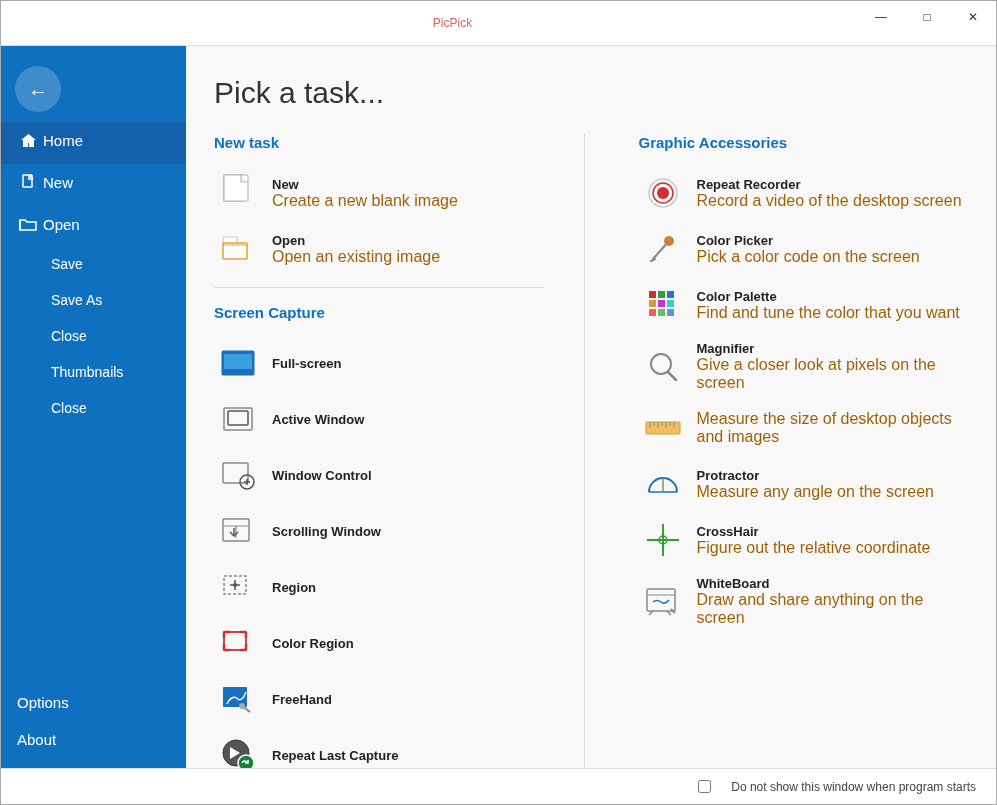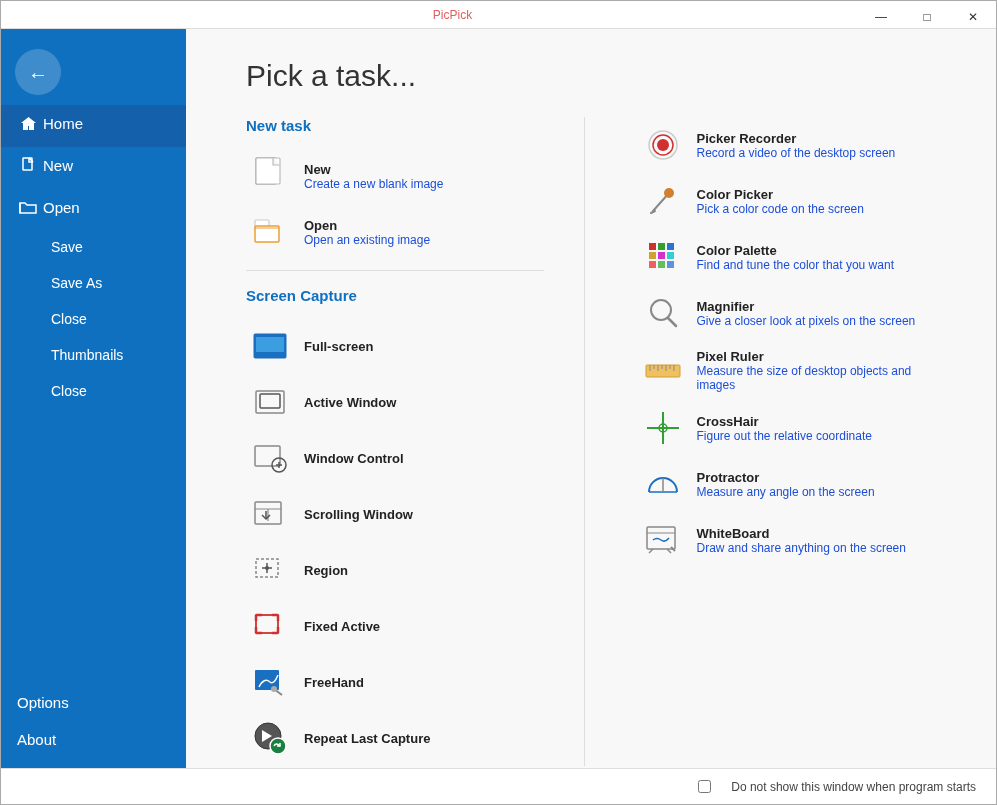--- a/index.html
+++ b/index.html
@@ -15,21 +15,21 @@
       width: 997px;
       height: 805px;
       background: #f0f0f0;
       border: 1px solid #aaa;
       box-shadow: 0 4px 20px rgba(0,0,0,0.3);
       display: flex;
       flex-direction: column;
       overflow: hidden;
     }
     .title-bar {
-      height: 28px;
+      height: 45px;
       background: #fff;
       display: flex;
       align-items: center;
       justify-content: space-between;
       padding: 0 0 0 0;
       border-bottom: 1px solid #ddd;
       flex-shrink: 0;
     }
     .title-bar-title {
       flex: 1;
@@ -96,21 +96,21 @@
     }
     .sidebar-item-indent {
       padding-left: 50px;
       font-size: 14px;
     }
     
     .content {
       flex: 1;
       background: #f8f8f8;
       overflow-y: auto;
-      padding: 30px 60px;
+      padding: 30px 28px;
     }
     .page-title {
       font-size: 30px;
       font-weight: 300;
       color: #333;
       margin-bottom: 24px;
     }
     .content-columns {
       display: flex;
       gap: 14px;
@@ -148,22 +148,22 @@
       display: flex;
       align-items: center;
       justify-content: center;
     }
     .task-text .task-name {
       font-size: 13px;
       font-weight: 600;
       color: #222;
     }
     .task-text .task-desc {
-      font-size: 12px;
-      color: #1d4ed8;
+      font-size: 16px;
+      color: #a16207;
     }
     .section-divider {
       height: 1px;
       background: #ddd;
       margin: 10px 0 16px 0;
     }
     
     .bottom-bar {
       height: 36px;
       background: #fff;
@@ -375,21 +375,21 @@
                 <line x1="4" y1="4" x2="4" y2="10" stroke="#d03030" stroke-width="2.5"></line>
                 <line x1="26" y1="4" x2="20" y2="4" stroke="#d03030" stroke-width="2.5"></line>
                 <line x1="26" y1="4" x2="26" y2="10" stroke="#d03030" stroke-width="2.5"></line>
                 <line x1="4" y1="22" x2="10" y2="22" stroke="#d03030" stroke-width="2.5"></line>
                 <line x1="4" y1="22" x2="4" y2="16" stroke="#d03030" stroke-width="2.5"></line>
                 <line x1="26" y1="22" x2="20" y2="22" stroke="#d03030" stroke-width="2.5"></line>
                 <line x1="26" y1="22" x2="26" y2="16" stroke="#d03030" stroke-width="2.5"></line>
               </svg>
             </div>
             <div class="task-text">
-              <div class="task-name">Fixed Active</div>
+              <div class="task-name">Color Region</div>
             </div>
           </div>
 
           <div class="task-item">
             <div class="task-icon">
               <svg width="36" height="30" viewBox="0 0 36 30">
                 <rect x="3" y="3" width="24" height="20" rx="1" fill="#1a6fc0"></rect>
                 <path d="M7 20 Q12 10 18 15 Q22 18 26 8" fill="none" stroke="white" stroke-width="1.5"></path>
                 <line x1="22" y1="22" x2="30" y2="28" stroke="#888" stroke-width="2"></line>
                 <circle cx="22" cy="22" r="3" fill="#aaa"></circle>
@@ -410,31 +410,32 @@
                 <polyline points="28,23 28,26 25,26" fill="none" stroke="white" stroke-width="1.5"></polyline>
               </svg>
             </div>
             <div class="task-text">
               <div class="task-name">Repeat Last Capture</div>
             </div>
           </div>
         </div>
 
         <div class="content-right">
+          <div class="section-title">Graphic Accessories</div>
 
           <div class="task-item">
             <div class="task-icon">
               <svg width="36" height="36" viewBox="0 0 36 36">
                 <circle cx="18" cy="18" r="14" fill="none" stroke="#ccc" stroke-width="1.5"></circle>
                 <circle cx="18" cy="18" r="10" fill="none" stroke="#d03030" stroke-width="1.5"></circle>
                 <circle cx="18" cy="18" r="6" fill="#d03030"></circle>
               </svg>
             </div>
             <div class="task-text">
-              <div class="task-name">Picker Recorder</div>
+              <div class="task-name">Repeat Recorder</div>
               <div class="task-desc">Record a video of the desktop screen</div>
             </div>
           </div>
 
           <div class="task-item">
             <div class="task-icon">
               <svg width="36" height="36" viewBox="0 0 36 36">
                 <line x1="8" y1="28" x2="24" y2="10" stroke="#888" stroke-width="2" stroke-linecap="round"></line>
                 <circle cx="24" cy="10" r="5" fill="#d08030"></circle>
                 <line x1="6" y1="30" x2="10" y2="28" stroke="#888" stroke-width="2" stroke-linecap="round"></line>
@@ -486,50 +487,49 @@
                 <line x1="5" y1="4" x2="5" y2="10" stroke="#888" stroke-width="1"></line>
                 <line x1="9" y1="4" x2="9" y2="8" stroke="#888" stroke-width="1"></line>
                 <line x1="13" y1="4" x2="13" y2="10" stroke="#888" stroke-width="1"></line>
                 <line x1="17" y1="4" x2="17" y2="8" stroke="#888" stroke-width="1"></line>
                 <line x1="21" y1="4" x2="21" y2="10" stroke="#888" stroke-width="1"></line>
                 <line x1="25" y1="4" x2="25" y2="8" stroke="#888" stroke-width="1"></line>
                 <line x1="29" y1="4" x2="29" y2="10" stroke="#888" stroke-width="1"></line>
               </svg>
             </div>
             <div class="task-text">
-              <div class="task-name">Pixel Ruler</div>
               <div class="task-desc">Measure the size of desktop objects and images</div>
+            </div>
+          </div>
+
+          <div class="task-item">
+            <div class="task-icon">
+              <svg width="36" height="36" viewBox="0 0 36 36">
+                <path d="M4 26 A14 14 0 0 1 32 26" fill="none" stroke="#1a6fc0" stroke-width="2"></path>
+                <line x1="4" y1="26" x2="32" y2="26" stroke="#1a6fc0" stroke-width="1.5"></line>
+                <line x1="18" y1="26" x2="18" y2="12" stroke="#888" stroke-width="1.5"></line>
+              </svg>
+            </div>
+            <div class="task-text">
+              <div class="task-name">Protractor</div>
+              <div class="task-desc">Measure any angle on the screen</div>
             </div>
           </div>
 
           <div class="task-item">
             <div class="task-icon">
               <svg width="36" height="36" viewBox="0 0 36 36">
                 <line x1="18" y1="2" x2="18" y2="34" stroke="#30a030" stroke-width="2"></line>
                 <line x1="2" y1="18" x2="34" y2="18" stroke="#30a030" stroke-width="2"></line>
                 <circle cx="18" cy="18" r="4" fill="none" stroke="#30a030" stroke-width="1.5"></circle>
               </svg>
             </div>
             <div class="task-text">
               <div class="task-name">CrossHair</div>
               <div class="task-desc">Figure out the relative coordinate</div>
-            </div>
-          </div>
-
-          <div class="task-item">
-            <div class="task-icon">
-              <svg width="36" height="36" viewBox="0 0 36 36">
-                <path d="M4 26 A14 14 0 0 1 32 26" fill="none" stroke="#1a6fc0" stroke-width="2"></path>
-                <line x1="4" y1="26" x2="32" y2="26" stroke="#1a6fc0" stroke-width="1.5"></line>
-                <line x1="18" y1="26" x2="18" y2="12" stroke="#888" stroke-width="1.5"></line>
-              </svg>
-            </div>
-            <div class="task-text">
-              <div class="task-name">Protractor</div>
-              <div class="task-desc">Measure any angle on the screen</div>
             </div>
           </div>
 
           <div class="task-item">
             <div class="task-icon">
               <svg width="36" height="30" viewBox="0 0 36 30">
                 <rect x="2" y="2" width="28" height="22" rx="1" fill="none" stroke="#888" stroke-width="1.5"></rect>
                 <line x1="2" y1="8" x2="30" y2="8" stroke="#888" stroke-width="1"></line>
                 <path d="M8 24 L4 28" stroke="#888" stroke-width="1.5"></path>
                 <path d="M22 24 L26 28" stroke="#888" stroke-width="1.5"></path>

